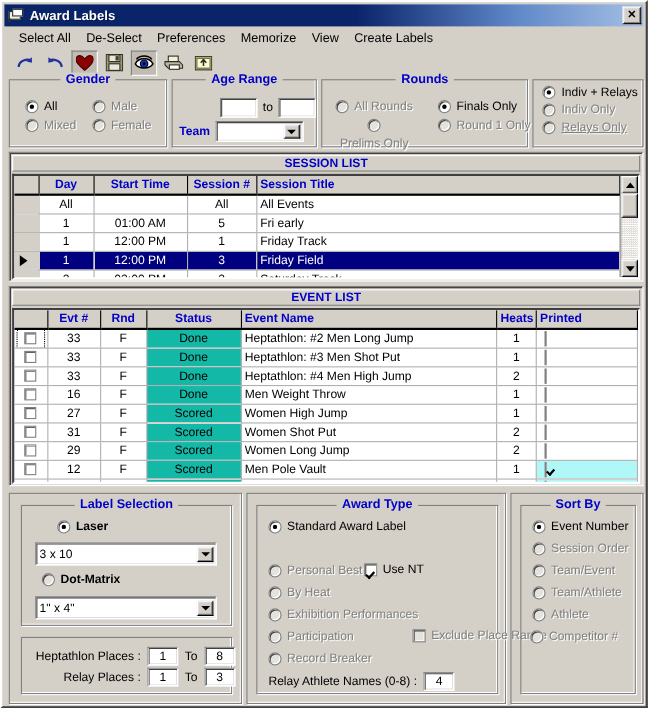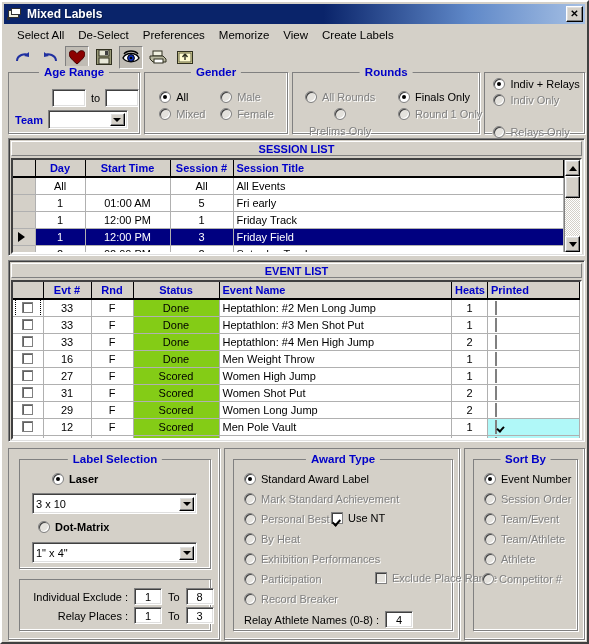--- a/index.html
+++ b/index.html
@@ -191,21 +191,21 @@
   .c-left { text-align: left; }
   .rowsel td { background: #000080; color: #ffffff; }
   .marker { position: relative; background: #d4d0c8 !important; }
   .rowsel .marker { background: #d4d0c8 !important; }
   .marker .tri {
     position: absolute; left: 5px; top: 50%; transform: translateY(-50%);
     width: 0; height: 0;
     border-top: 5px solid transparent; border-bottom: 5px solid transparent;
     border-left: 7px solid #000;
   }
-  .status-cell { background: #84cc16; text-align: center; }
+  .status-cell { background: #14b8a6; text-align: center; }
   .printed-hi { background: #b0f8f8; }
   .cell-cbx {
     width: 11px; height: 11px; background: #fff;
     border: 1px solid #808080;
     box-shadow: inset 1px 1px 0 #606060;
     margin: 0 auto; position: relative;
   }
   .cell-cbx.on::after {
     content: ""; position: absolute; left: 2px; top: 4px;
     width: 3px; height: 5px; border: solid #000; border-width: 0 2px 2px 0;
@@ -257,21 +257,21 @@
 <body>
 
 <div id="app">
 
   <div class="titlebar">
     <span class="tb-icon">
         <i class="a"></i>
         <i class="b"></i>
         <i class="c"></i>
       </span>
-    <span class="tb-title">Mixed Labels</span>
+    <span class="tb-title">Award Labels</span>
     <div class="tb-close">✕</div>
   </div>
 
   <div class="menubar">
     <span class="menu-item">Select All</span>
     <span class="menu-item">De-Select</span>
     <span class="menu-item">Preferences</span>
     <span class="menu-item">Memorize</span>
     <span class="menu-item">View</span>
     <span class="menu-item">Create Labels</span>
@@ -322,60 +322,60 @@
       <svg width="16" height="15" viewBox="0 0 16 15">
         <rect x="0.5" y="1.5" width="15" height="12" fill="#f0e8a8" stroke="#303020"></rect>
         <rect x="2" y="3" width="12" height="9" fill="#fffbd0" stroke="#606040"></rect>
         <path d="M8 10 L8 5 M8 4 L5.5 7 M8 4 L10.5 7" stroke="#303020" stroke-width="1.4" fill="none"></path>
       </svg>
     </div>
   </div>
 
   <div class="filterrow">
 
+    <div class="grp" style="width:146px;">
+      <div class="grp-legend">Gender</div>
+      <div style="position:absolute;left:14px;top:18px;">
+        <div class="rad">
+          <span class="radio on"></span>
+          <span>All</span>
+        </div>
+        <div class="rad dis" style="margin-top:5px;">
+          <span class="radio dis"></span>
+          <span>Mixed</span>
+        </div>
+      </div>
+      <div style="position:absolute;left:75px;top:18px;">
+        <div class="rad dis">
+          <span class="radio dis"></span>
+          <span>Male</span>
+        </div>
+        <div class="rad dis" style="margin-top:5px;">
+          <span class="radio dis"></span>
+          <span>Female</span>
+        </div>
+      </div>
+    </div>
+
     <div class="grp" style="width:134px;">
       <div class="grp-legend">Age Range</div>
       <div style="position:absolute;left:43px;top:16px;display:flex;align-items:center;gap:5px;">
         <span class="sunk" style="width:34px;height:18px;"></span>
         <span>to</span>
         <span class="sunk" style="width:34px;height:18px;"></span>
       </div>
       <div style="position:absolute;left:6px;top:37px;display:flex;align-items:center;gap:5px;">
         <span style="color:#0000c8;font-weight:bold;">Team</span>
         <span class="sunk combo" style="width:80px;">
           <span></span>
           <span class="arrow"></span>
         </span>
       </div>
     </div>
 
-    <div class="grp" style="width:146px;">
-      <div class="grp-legend">Gender</div>
-      <div style="position:absolute;left:14px;top:18px;">
-        <div class="rad">
-          <span class="radio on"></span>
-          <span>All</span>
-        </div>
-        <div class="rad dis" style="margin-top:5px;">
-          <span class="radio dis"></span>
-          <span>Mixed</span>
-        </div>
-      </div>
-      <div style="position:absolute;left:75px;top:18px;">
-        <div class="rad dis">
-          <span class="radio dis"></span>
-          <span>Male</span>
-        </div>
-        <div class="rad dis" style="margin-top:5px;">
-          <span class="radio dis"></span>
-          <span>Female</span>
-        </div>
-      </div>
-    </div>
-
     <div class="grp" style="width:191px;">
       <div class="grp-legend">Rounds</div>
       <div style="position:absolute;left:12px;top:18px;">
         <div class="rad dis">
           <span class="radio dis"></span>
           <span>All Rounds</span>
         </div>
         <div class="rad dis" style="margin-top:5px;flex-direction:column;">
           <span class="radio dis"></span>
           <span>Prelims Only</span>
@@ -396,21 +396,21 @@
     <div class="grp" style="width:102px;margin-right:0;">
       <div style="position:absolute;left:8px;top:5px;">
         <div class="rad">
           <span class="radio on"></span>
           <span>Indiv + Relays</span>
         </div>
         <div class="rad dis" style="margin-top:4px;">
           <span class="radio dis"></span>
           <span>Indiv Only</span>
         </div>
-        <div class="rad dis" style="margin-top:20px;">
+        <div class="rad dis" style="margin-top:4px;text-decoration:underline;">
           <span class="radio dis"></span>
           <span>Relays Only</span>
         </div>
       </div>
     </div>
   </div>
 
   <div class="panel" style="left:6px;top:136px;width:577px;height:118px;">
     <div class="panel-title">SESSION LIST</div>
     <div class="grid" style="height:96px;margin-top:2px;">
@@ -648,45 +648,41 @@
           <span>Dot-Matrix</span>
         </div>
         <div class="sunk combo" style="position:absolute;left:12px;top:82px;width:165px;height:21px;">
           <span>1" x 4"</span>
           <span class="arrow" style="top:3px;height:14px;"></span>
         </div>
       </div>
 
       <div class="inner-grp" style="position:absolute;left:10px;top:130px;width:192px;height:52px;">
         <div style="position:absolute;left:12px;top:8px;display:flex;align-items:center;gap:6px;">
-          <span style="width:96px;text-align:right;">Individual Exclude :</span>
+          <span style="width:96px;text-align:right;">Heptathlon Places :</span>
           <span class="sunk numbox">1</span>
           <span>To</span>
           <span class="sunk numbox">8</span>
         </div>
         <div style="position:absolute;left:12px;top:27px;display:flex;align-items:center;gap:6px;">
           <span style="width:96px;text-align:right;">Relay Places :</span>
           <span class="sunk numbox">1</span>
           <span>To</span>
           <span class="sunk numbox">3</span>
         </div>
       </div>
     </div>
 
     <div class="bpanel" style="width:236px;margin-right:4px;">
       <div class="inner-grp" style="position:absolute;left:8px;top:10px;width:220px;height:172px;">
         <div class="grp-legend">Award Type</div>
 
         <div class="rad" style="position:absolute;left:10px;top:13px;">
           <span class="radio on"></span>
           <span>Standard Award Label</span>
-        </div>
-        <div class="rad dis" style="position:absolute;left:10px;top:33px;">
-          <span class="radio dis"></span>
-          <span>Mark Standard Achievement</span>
         </div>
         <div class="rad dis" style="position:absolute;left:10px;top:53px;">
           <span class="radio dis"></span>
           <span>Personal Best</span>
         </div>
         <div class="chk" style="position:absolute;left:97px;top:52px;text-align:center;">
           <span class="cbx on"></span>
           <span>Use NT</span>
         </div>
         <div class="rad dis" style="position:absolute;left:10px;top:73px;">

